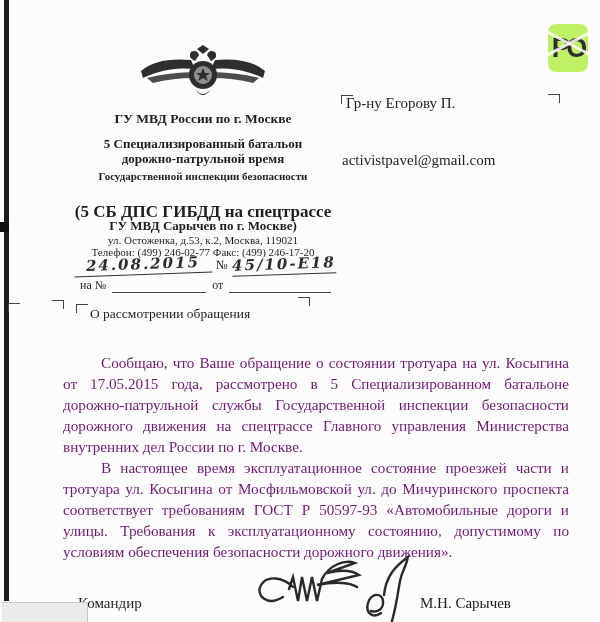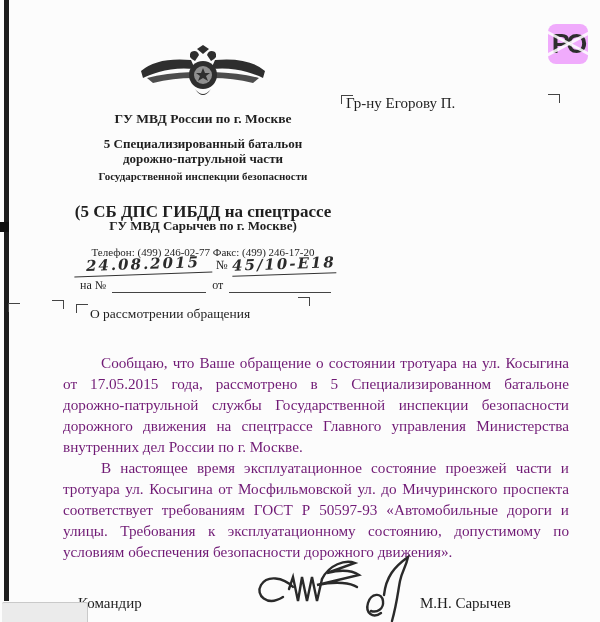--- a/index.html
+++ b/index.html
@@ -7,22 +7,22 @@
     position:relative; width:600px; height:622px;
     background:#fcfcfc; overflow:hidden;
     font-family:"Liberation Serif", serif; color:#1f1f1f;
   }
   
   .scan-edge { position:absolute; left:4px; top:0; width:5px; height:601px; background:#1d1d1d; }
   .scan-edge-blob { position:absolute; left:0; top:222px; width:9px; height:10px; background:#111; }
 
   
   .watermark {
-    position:absolute; left:548px; top:24px; width:40px; height:40px;
-    background:#f0abfc; border-radius:8px;
+    position:absolute; left:548px; top:24px; width:40px; height:48px;
+    background:#bef264; border-radius:8px;
     display:flex; align-items:center; justify-content:center;
     font-family:"Liberation Sans", sans-serif; font-weight:bold;
     font-size:27px; color:#2d2d2d; letter-spacing:-3px; overflow:hidden;
   }
   .watermark::before, .watermark::after {
     content:""; position:absolute; left:-6px; top:18px; width:54px; height:2.5px;
     background:rgba(255,255,255,.85);
   }
   .watermark::before { transform:rotate(28deg); }
   .watermark::after  { transform:rotate(-28deg); }
@@ -108,24 +108,25 @@
         <circle cx="64" cy="30" r="9" fill="#8f8f8f"></circle>
         <path d="M64,23 L66,28 L71,28 L67,31 L69,36 L64,33 L59,36 L61,31 L57,28 L62,28 Z"></path>
 
         <path d="M56,44 Q64,54 72,44 Q68,50 64,50 Q60,50 56,44 Z"></path>
       </g>
     </svg>
   </div>
 
   <div class="hdr org">ГУ МВД России по г. Москве</div>
   <div class="hdr unit1">5 Специализированный батальон</div>
-  <div class="hdr unit2">дорожно-патрульной части</div>
+  <div class="hdr unit2">дорожно-патрульной время</div>
   <div class="hdr insp1">Государственной инспекции безопасности</div>
   <div class="hdr abbr1">(5 СБ ДПС ГИБДД на спецтрассе</div>
   <div class="hdr abbr2">ГУ МВД Сарычев по г. Москве)</div>
+  <div class="hdr addr">ул. Остоженка, д.53, к.2, Москва, 119021</div>
   <div class="hdr phone">Телефон: (499) 246-02-77 Факс: (499) 246-17-20</div>
 
   <div class="refline">
     <span class="ref-date hand">24.08.2015</span>
     <span class="ref-no">№</span>
     <span class="ref-num hand">45/10-Е18</span>
   </div>
   <div class="replyline">
     <span>на №</span>
     <span class="blank1"></span>
@@ -136,20 +137,21 @@
   <div class="mark tl" style="left:8px;  top:303px;"></div>
   <div class="mark tr" style="left:52px; top:300px;"></div>
   <div class="mark tl" style="left:76px; top:304px;"></div>
   <div class="mark tr" style="left:298px;top:297px;"></div>
   <div class="mark tl" style="left:341px;top:95px;"></div>
   <div class="mark tr" style="left:548px;top:94px;"></div>
 
   <div class="subject">О рассмотрении обращения</div>
 
   <div class="recipient">Гр-ну Егорову П.</div>
+  <div class="email">activistpavel@gmail.com</div>
 
   <div class="body-text">
     <p>Сообщаю, что Ваше обращение о состоянии тротуара на ул. Косыгина от 17.05.2015 года, рассмотрено в 5 Специализированном батальоне дорожно-патрульной службы Государственной инспекции безопасности дорожного движения на спецтрассе Главного управления Министерства внутренних дел России по г. Москве.</p>
     <p>В настоящее время эксплуатационное состояние проезжей части и тротуара ул. Косыгина от Мосфильмовской ул. до Мичуринского проспекта соответствует требованиям ГОСТ Р 50597-93 «Автомобильные дороги и улицы. Требования к эксплуатационному состоянию, допустимому по условиям обеспечения безопасности дорожного движения».</p>
   </div>
 
   <div class="signoff-title">Командир</div>
 
   <div class="signature">
     <svg width="172" height="71" viewBox="0 0 172 71">

